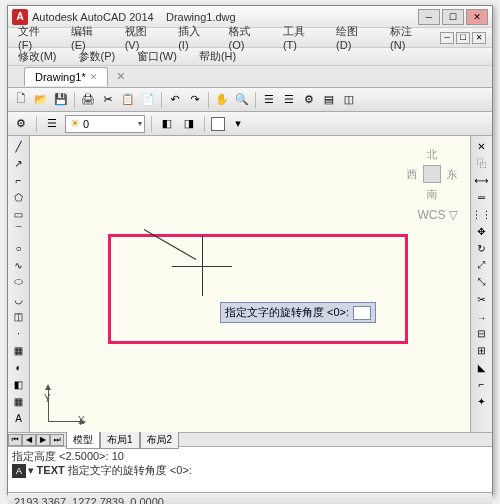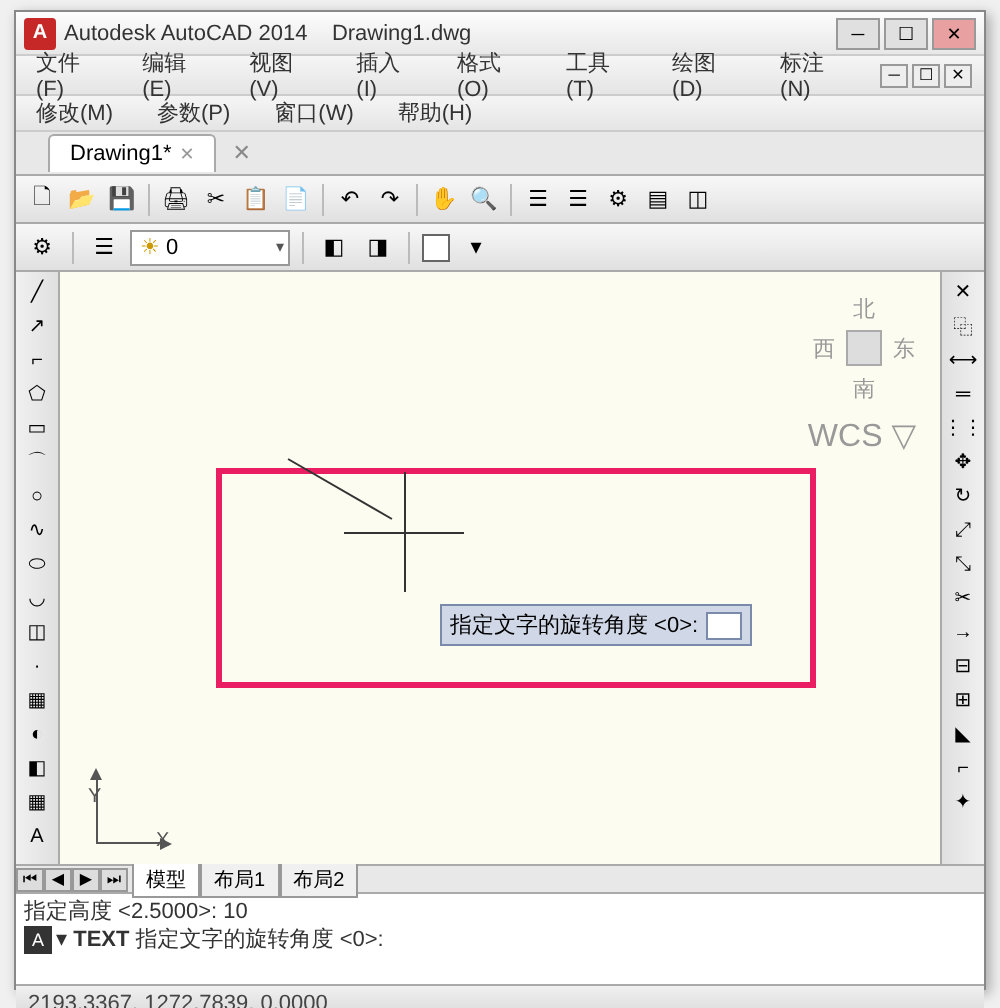--- a/index.html
+++ b/index.html
@@ -29,21 +29,21 @@
 .color-sw{width:14px;height:14px;border:1px solid #666}
 .main{display:flex;height:296px}
 .ltool{width:22px;background:linear-gradient(90deg,#f0f0f0,#e0e0e0);border-right:1px solid #aaa;display:flex;flex-direction:column;align-items:center;padding-top:2px;gap:1px}
 .ltool .tbtn{width:18px;height:16px;font-size:10px}
 .rtool{width:22px;background:linear-gradient(90deg,#e0e0e0,#f0f0f0);border-left:1px solid #aaa;display:flex;flex-direction:column;align-items:center;padding-top:2px;gap:1px}
 .rtool .tbtn{width:18px;height:16px;font-size:10px}
 .canvas{flex:1;background:#fdfcf0;position:relative;overflow:hidden}
 .compass{position:absolute;top:8px;right:8px;width:60px;height:60px;display:grid;grid-template-columns:1fr 1fr 1fr;grid-template-rows:1fr 1fr 1fr;font-size:10px;color:#999}
 .compass div{display:flex;align-items:center;justify-content:center}
 .cube{width:18px;height:18px;background:#ddd;border:1px solid #aaa}
-.wcs{position:absolute;top:72px;right:12px;font-size:16px;color:#999}
+.wcs{position:absolute;top:72px;right:12px;font-size:12px;color:#999}
 .highlight{position:absolute;top:98px;left:78px;width:300px;height:110px;border:3px solid #e91e63}
 .dline{position:absolute;top:108px;left:110px;width:60px;height:1px;background:#333;transform:rotate(30deg)}
 .cross-v{position:absolute;top:100px;left:172px;width:1px;height:60px;background:#333}
 .cross-h{position:absolute;top:130px;left:142px;width:60px;height:1px;background:#333}
 .prompt-box{position:absolute;top:166px;left:190px;background:#d0d8e8;border:1px solid #7a8aaa;padding:2px 4px;font-size:11px;display:flex;align-items:center;gap:4px}
 .prompt-in{width:18px;height:14px;background:#fff;border:1px solid #7a8aaa}
 .ucs{position:absolute;bottom:8px;left:8px;font-size:10px;color:#555}
 .ucs-y{position:absolute;bottom:28px;left:14px}
 .ucs-x{position:absolute;bottom:6px;left:48px}
 .ucs-line-v{position:absolute;bottom:10px;left:18px;width:1px;height:32px;background:#555}

